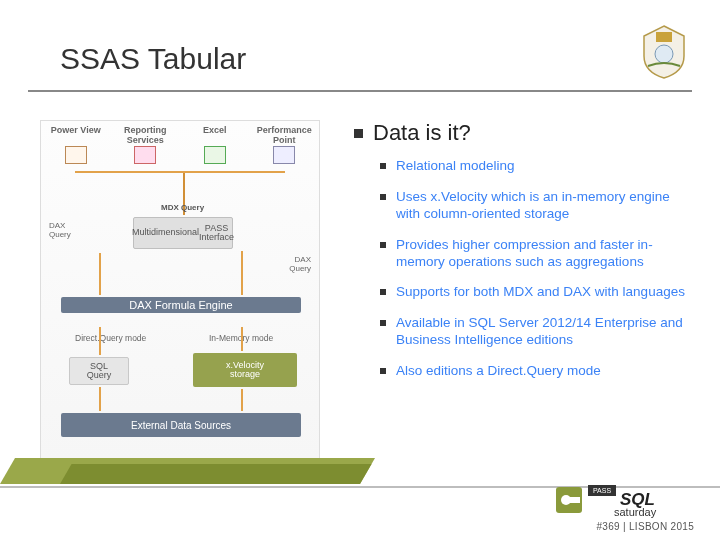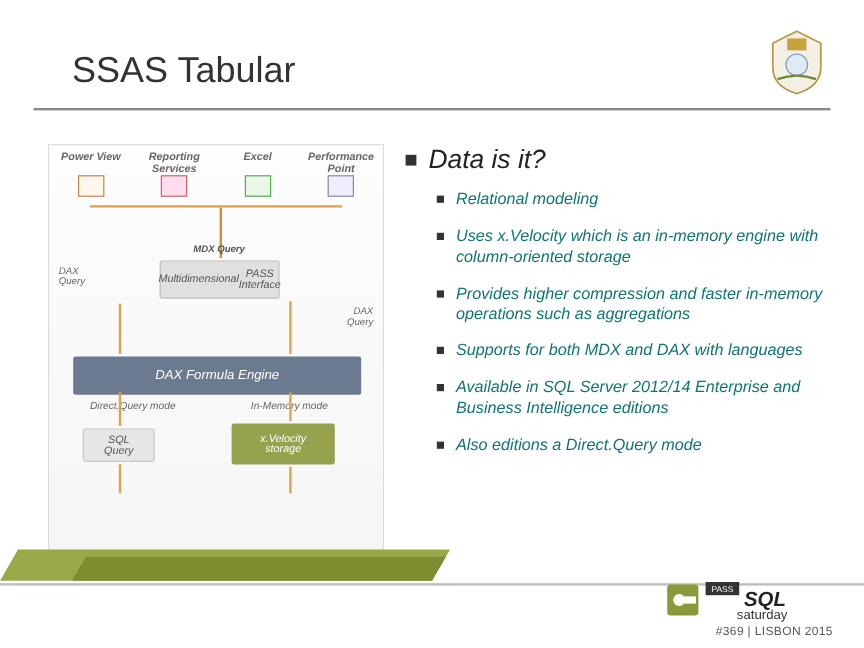--- a/index.html
+++ b/index.html
@@ -10,29 +10,29 @@
   }
   .slide { width: 100%; height: 100%; position: relative; }
 
   
   .title-row { position: absolute; top: 42px; left: 28px; right: 28px; margin-left: 32px; }
   .title { font-size: 30px; font-weight: 400; color: #333; }
   .title-underline { position:absolute; left:28px; right:28px; top:90px; height:2px; background:#888; }
   .crest { position:absolute; top:22px; right:26px; width:60px; height:60px; }
 
   
-  .content { position:absolute; top:120px; left:40px; right:30px; bottom:80px; display:flex; gap:18px;font-style:italic; }
+  .content { position:absolute; top:120px; left:40px; right:30px; bottom:80px; display:flex; gap:34px; }
   .diagram { width: 280px; height: 340px; background:linear-gradient(#fdfdfd,#f6f6f6); border:1px solid #ddd; position:relative; font-size:9px; color:#444; }
   .text-col { flex:1; }
 
   
   .main-bullet { font-size:22px; font-weight:400; color:#222; margin-bottom:12px; display:flex; align-items:center; gap:10px;}
   .main-bullet .sq { width:9px; height:9px; background:#333; display:inline-block;}
   .sub-list { list-style:none; padding-left:26px; }
-  .sub-list li { font-size:13.5px; line-height:1.25; margin-bottom:14px; position:relative; padding-left:16px; color:#0f766e;}
+  .sub-list li { font-size:13.5px; line-height:1.25; margin-bottom:14px; position:relative; padding-left:16px; color:#3b82f6;}
   .sub-list li:before { content:""; width:6px; height:6px; background:#333; position:absolute; left:0; top:5px;}
 
   
   .footer-accent { position:absolute; left:0; bottom:56px; width:360px; height:26px; }
   .footer-accent .b1 { position:absolute; left:0; top:0; width:360px; height:26px; background:#9aa84a; transform:skewX(-30deg); transform-origin:left bottom;}
   .footer-accent .b2 { position:absolute; left:60px; top:6px; width:300px; height:20px; background:#7a8a2e; transform:skewX(-30deg); transform-origin:left bottom; opacity:.9;}
   .footer-line { position:absolute; left:0; right:0; bottom:52px; height:2px; background:#bdbdbd; }
   .logo-wrap { position:absolute; right:26px; bottom:8px; display:flex; flex-direction:column; align-items:flex-end; gap:2px;}
   .event-label { font-size:10px; color:#555; letter-spacing:.3px;}
 
@@ -42,26 +42,26 @@
   .d-head div { width:60px; }
   .d-icons { top:22px; }
   .d-icons div { width:60px; height:24px; display:flex; align-items:center; justify-content:center; }
   .mini-ico { width:22px; height:18px; border:1px solid #b85; background:#fff6ec; }
   .lbl { position:absolute; font-size:8px; color:#666; }
   .dax-q { left:8px; top:100px; width:40px; }
   .mdx-q { left:120px; top:82px; font-weight:600; color:#555; }
   .dax-q2 { right:8px; top:134px; width:34px; text-align:right; }
   .box { position:absolute; border-radius:2px; display:flex; align-items:center; justify-content:center; text-align:center; padding:2px 4px; font-size:9px; }
   .box.multi { left:92px; top:96px; width:100px; height:32px; background:#e0e0e0; border:1px solid #bfbfbf; color:#555; line-height:1.05;}
-  .box.formula { left:20px; top:176px; width:240px; height:32px; background:#6b7a8f; color:#fff; font-size:11px;}
+  .box.formula { left:20px; top:176px; width:240px; height:16px; background:#6b7a8f; color:#fff; font-size:11px;}
   .mode { position:absolute; top:212px; font-size:8.5px; color:#666; }
   .mode.dq { left:34px; }
   .mode.mem { left:168px; }
   .box.sql { left:28px; top:236px; width:60px; height:28px; background:#e6e6e6; border:1px solid #c8c8c8; color:#555; flex-direction:column; line-height:1.05;}
-  .box.xvel { left:152px; top:232px; width:86px; height:34px; background:#96a24e; color:#fff; flex-direction:column; line-height:1.05;}
+  .box.xvel { left:152px; top:232px; width:104px; height:34px; background:#96a24e; color:#fff; flex-direction:column; line-height:1.05;}
   .box.ext { left:20px; top:292px; width:240px; height:24px; background:#6b7a8f; color:#fff; font-size:10px;}
   .vline { position:absolute; width:2px; background:#e2a24a; }
   .vline.a1 { left:58px; top:132px; height:42px;}
   .vline.a2 { left:58px; top:206px; height:28px;}
   .vline.a3 { left:58px; top:266px; height:24px;}
   .vline.a4 { left:200px; top:130px; height:44px;}
   .vline.a5 { left:200px; top:206px; height:24px;}
   .vline.a6 { left:200px; top:268px; height:22px;}
   .vline.m1 { left:142px; top:52px; height:42px; background:#d18f36;}
   .hline-top { position:absolute; left:34px; right:34px; top:50px; height:2px; background:#e2a24a; }
@@ -136,20 +136,21 @@
         <span>Query</span>
       </div>
       <div class="box xvel">
         <span>x.Velocity</span>
         <span>storage</span>
       </div>
 
       <div class="vline a3"></div>
       <div class="vline a6"></div>
 
+      <div class="box ext">External Data Sources</div>
     </div>
 
     <div class="text-col">
       <div class="main-bullet">
         <span class="sq"></span>
         <span>Data is it?</span>
       </div>
       <ul class="sub-list">
         <li>Relational modeling</li>
         <li>Uses x.Velocity which is an in-memory engine with column-oriented storage</li>

